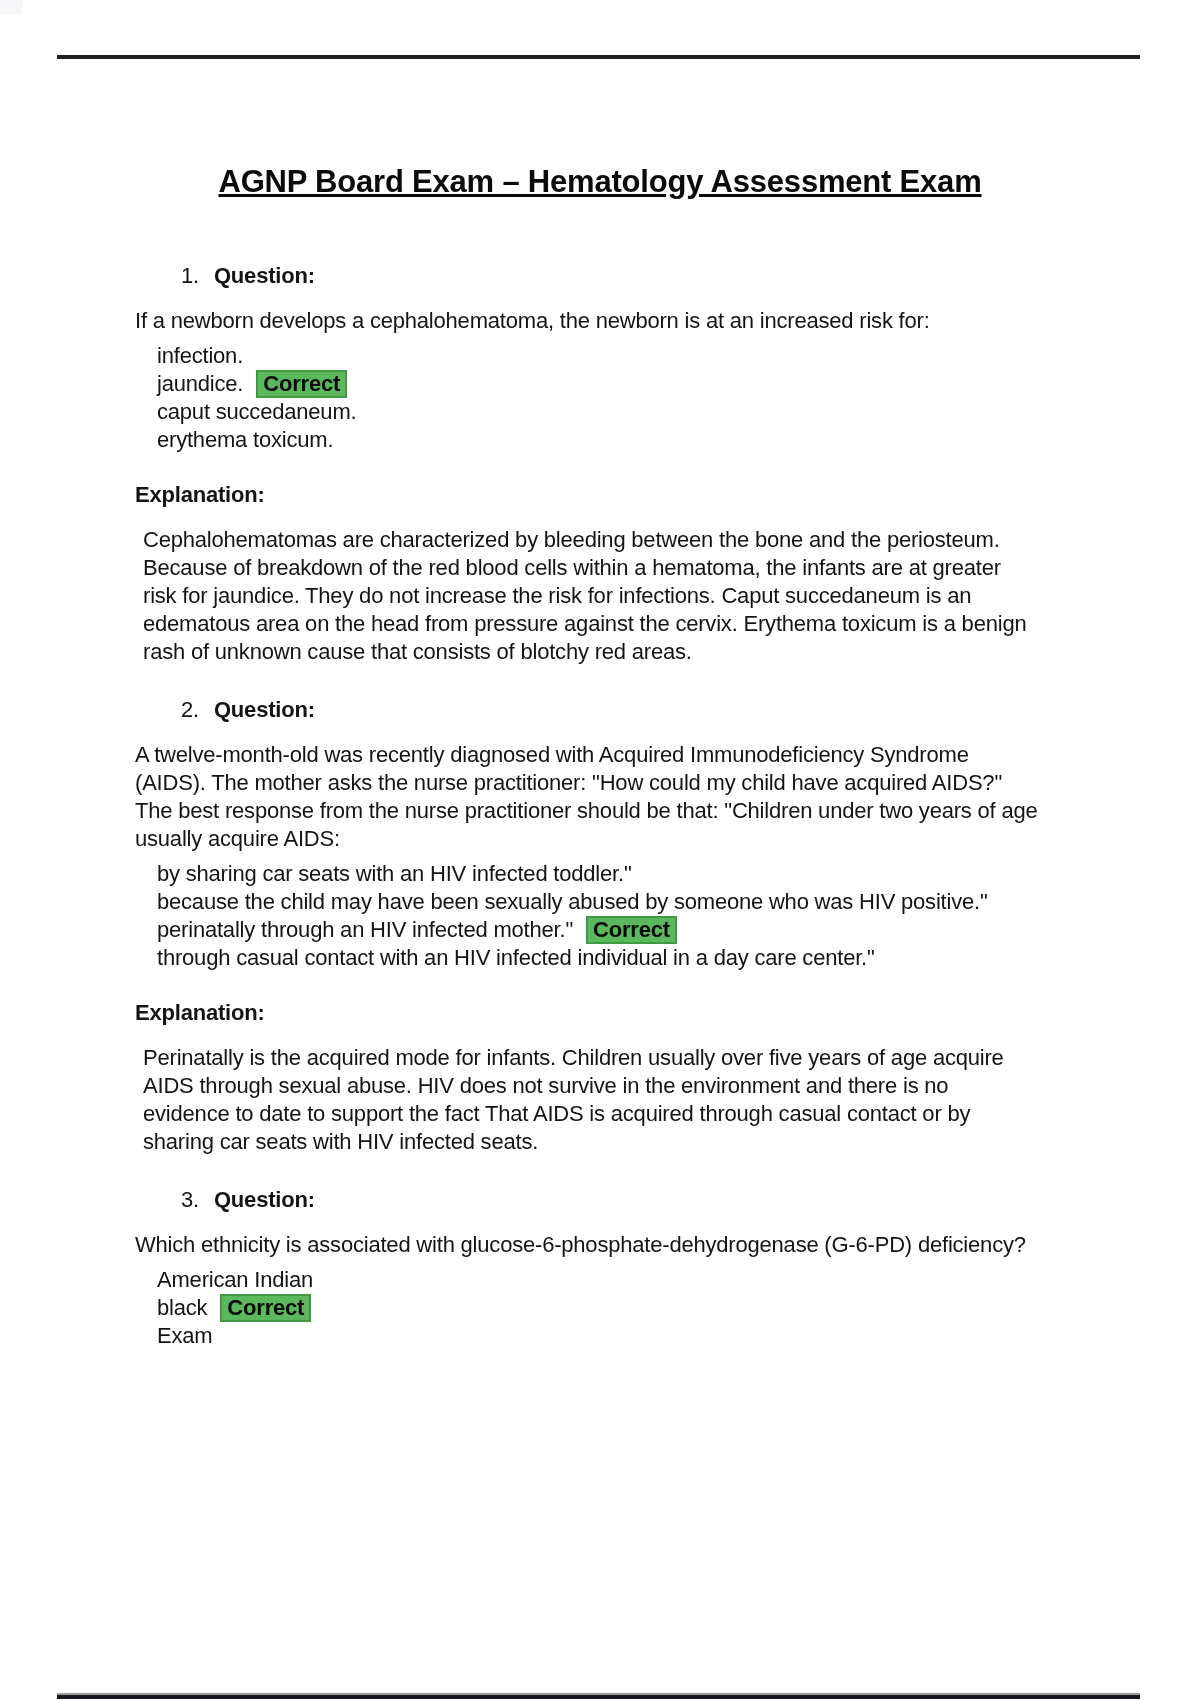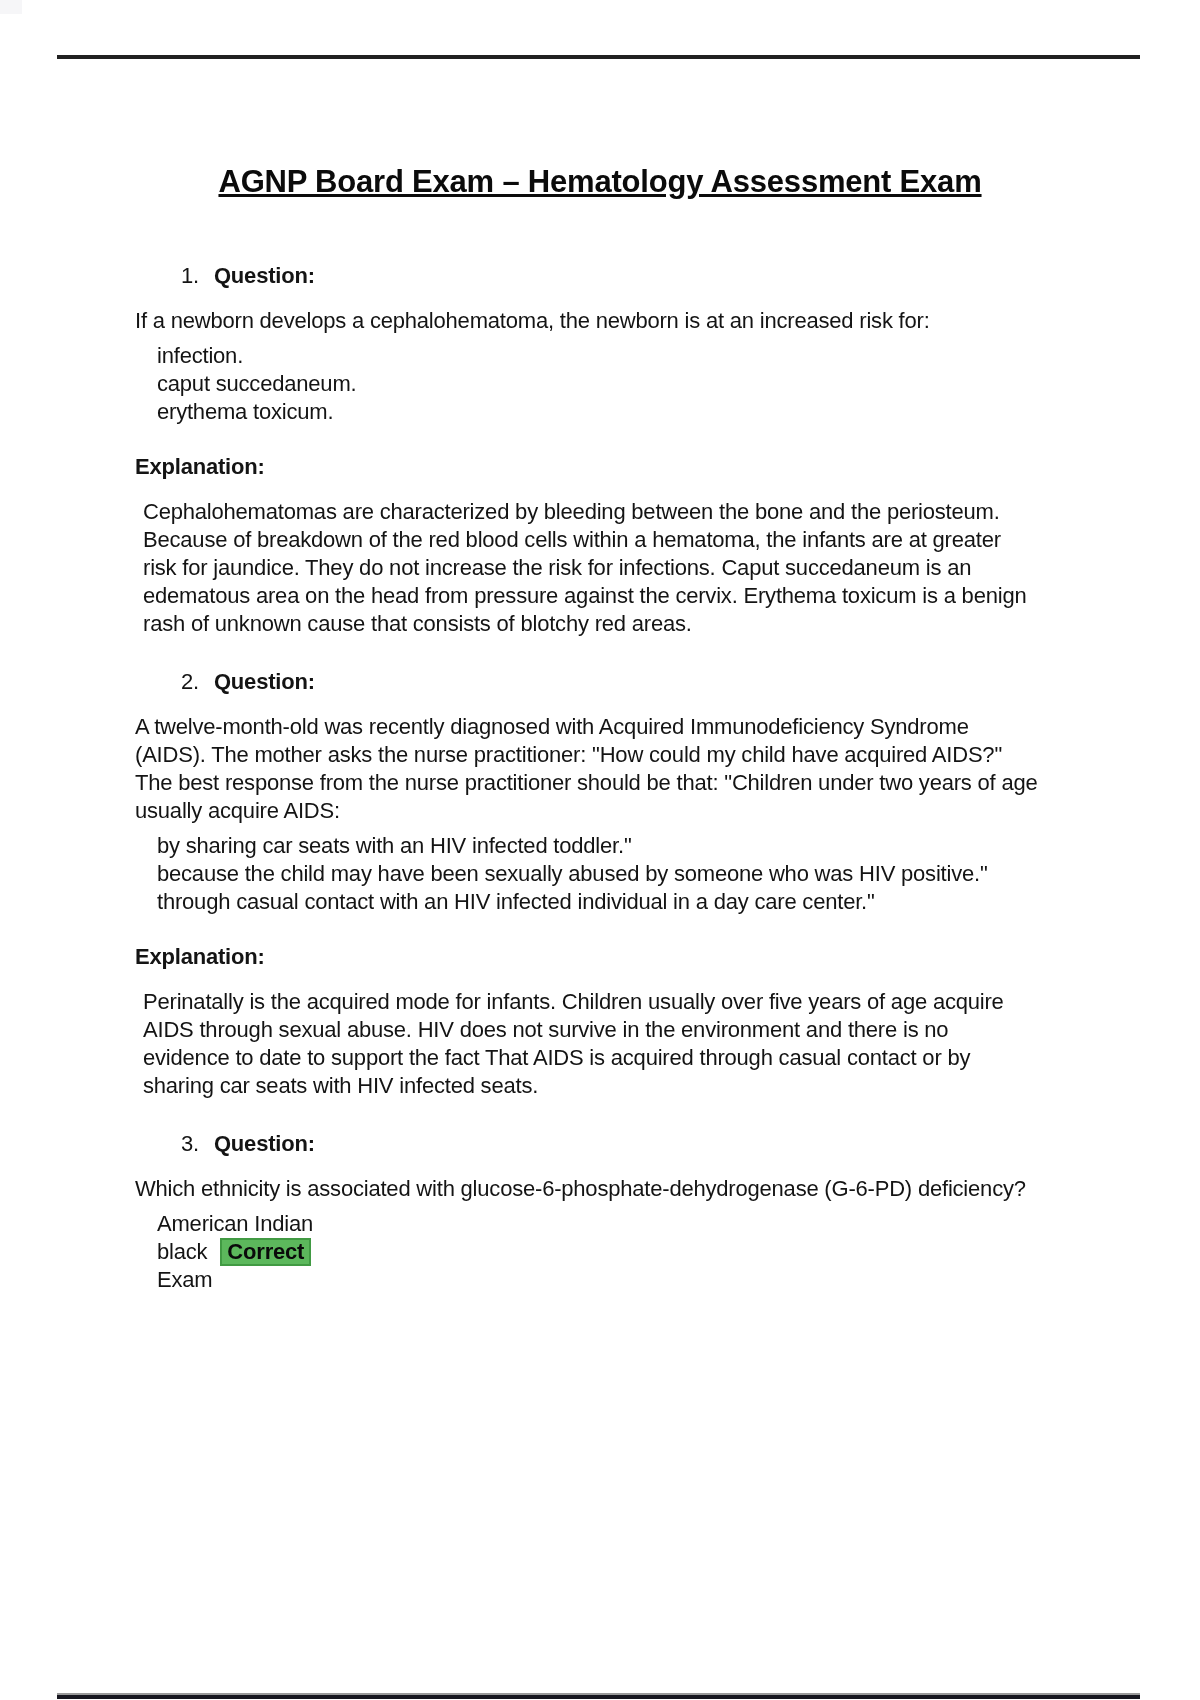--- a/index.html
+++ b/index.html
@@ -69,35 +69,37 @@
   <div class="content">
     <h1 class="doc-title">AGNP Board Exam – Hematology Assessment Exam</h1>
     <div id="questions-container">
   <div class="question">
     <div class="q-heading">
       <span class="q-num">1.</span><span class="q-label">Question:</span>
     </div>
     <p class="q-text">If a newborn develops a cephalohematoma, the newborn is at an increased risk for:</p>
     <div class="options">
             <p class="option"><span>infection.</span></p>
+            <p class="option"><span>jaundice.</span><span class="correct-badge">Correct</span></p>
             <p class="option"><span>caput succedaneum.</span></p>
             <p class="option"><span>erythema toxicum.</span></p>
           </div>
     <p class="exp-label">Explanation:</p>
     <p class="exp-text">Cephalohematomas are characterized by bleeding between the bone and the periosteum. Because of breakdown of the red blood cells within a hematoma, the infants are at greater risk for jaundice. They do not increase the risk for infections. Caput succedaneum is an edematous area on the head from pressure against the cervix. Erythema toxicum is a benign rash of unknown cause that consists of blotchy red areas.</p>
   </div>
 
   <div class="question">
     <div class="q-heading">
       <span class="q-num">2.</span><span class="q-label">Question:</span>
     </div>
     <p class="q-text">A twelve-month-old was recently diagnosed with Acquired Immunodeficiency Syndrome (AIDS). The mother asks the nurse practitioner: "How could my child have acquired AIDS?" The best response from the nurse practitioner should be that: "Children under two years of age usually acquire AIDS:</p>
     <div class="options">
             <p class="option"><span>by sharing car seats with an HIV infected toddler."</span></p>
             <p class="option"><span>because the child may have been sexually abused by someone who was HIV positive."</span></p>
+            <p class="option"><span>perinatally through an HIV infected mother."</span><span class="correct-badge">Correct</span></p>
             <p class="option"><span>through casual contact with an HIV infected individual in a day care center."</span></p>
           </div>
     <p class="exp-label">Explanation:</p>
     <p class="exp-text">Perinatally is the acquired mode for infants. Children usually over five years of age acquire AIDS through sexual abuse. HIV does not survive in the environment and there is no evidence to date to support the fact That AIDS is acquired through casual contact or by sharing car seats with HIV infected seats.</p>
   </div>
 
   <div class="question">
     <div class="q-heading">
       <span class="q-num">3.</span><span class="q-label">Question:</span>
     </div>

